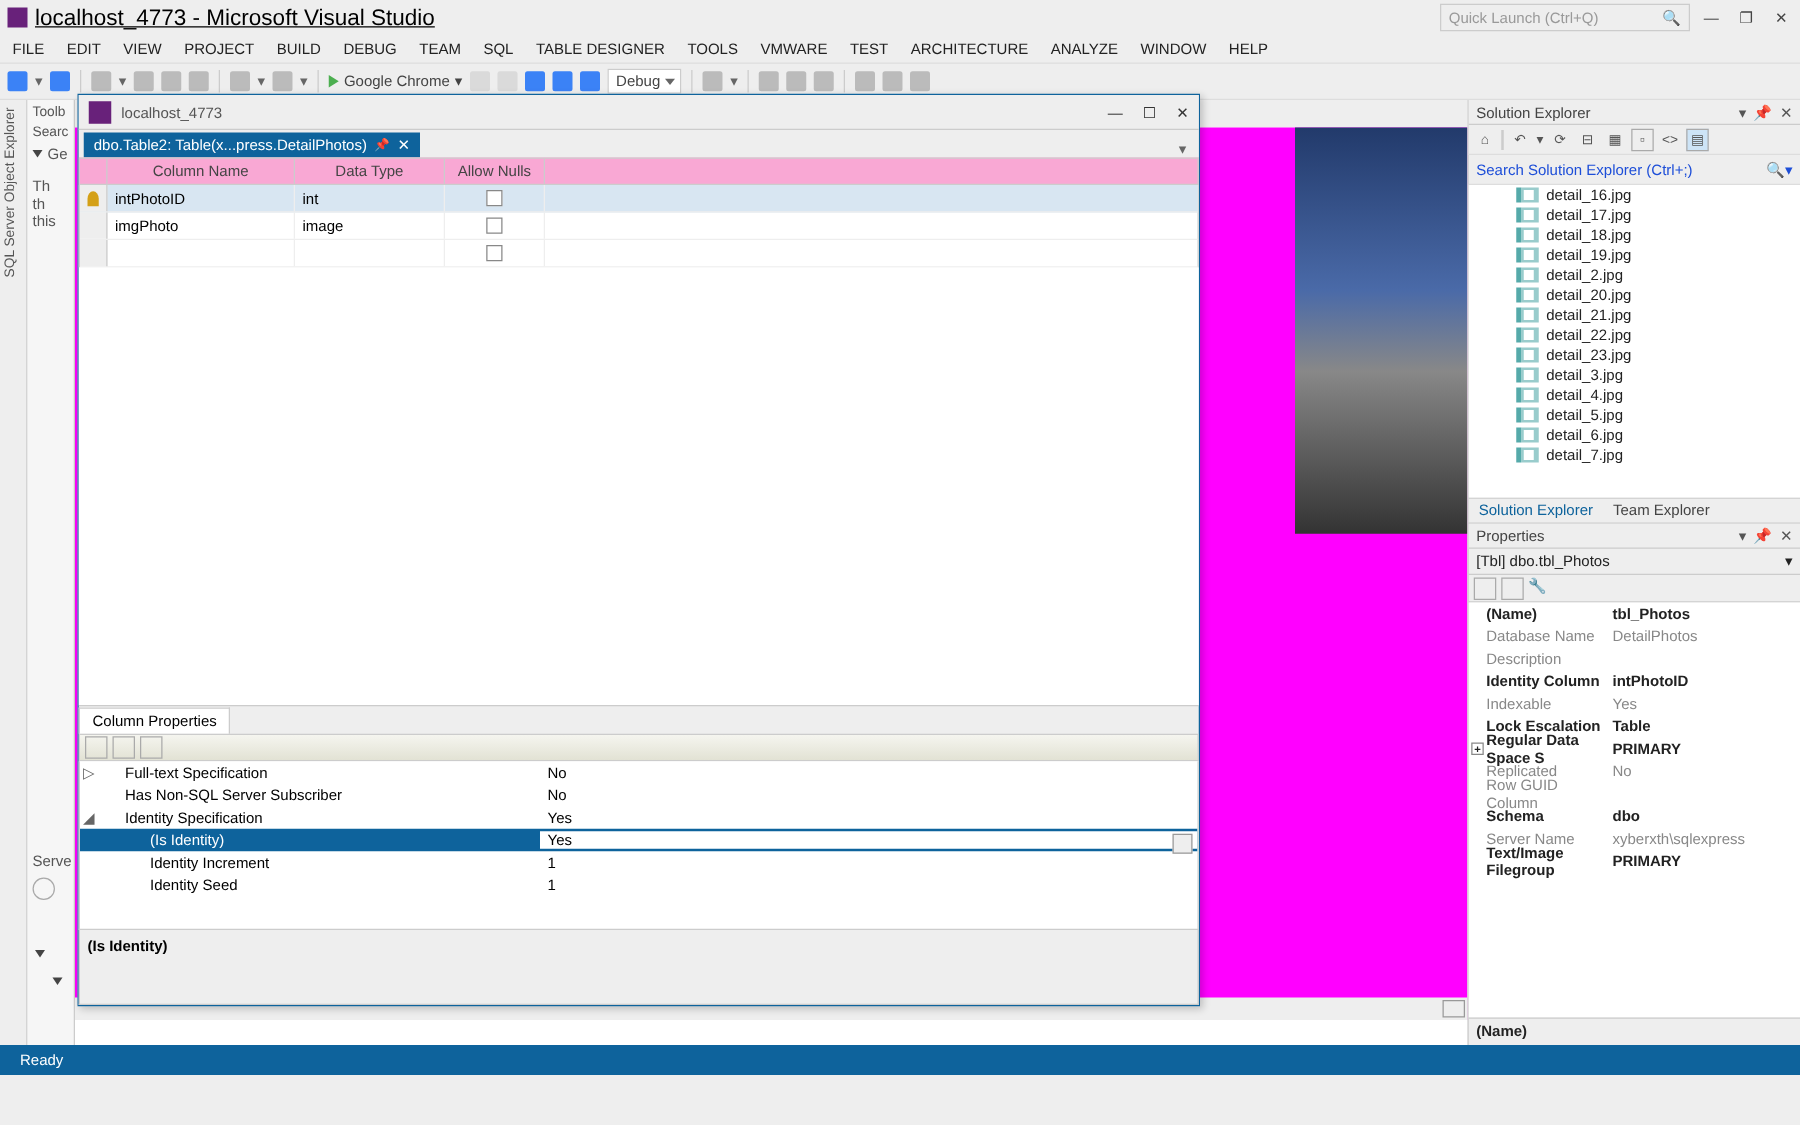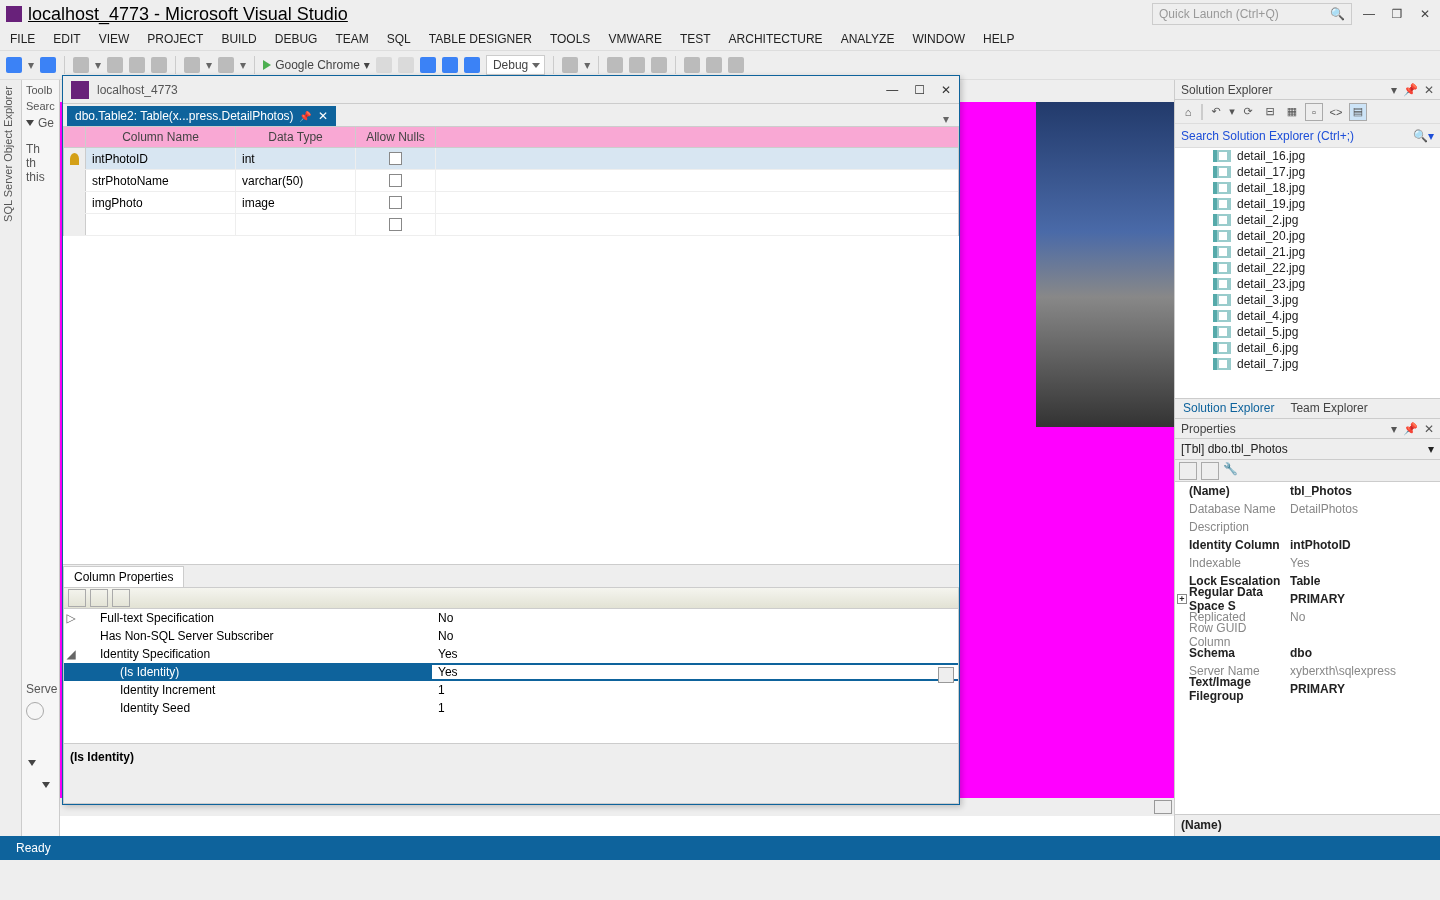--- a/index.html
+++ b/index.html
@@ -425,28 +425,20 @@
             <span class="key"></span>
           </div>
           <div class="cell col">intPhotoID</div>
           <div class="cell typ">int</div>
           <div class="cell nul">
             <span class="cb"></span>
           </div>
         </div>
         <div class="trow">
           <div class="cell mark"></div>
-          <div class="cell col">strPhotoName</div>
-          <div class="cell typ">varchar(50)</div>
-          <div class="cell nul">
-            <span class="cb"></span>
-          </div>
-        </div>
-        <div class="trow">
-          <div class="cell mark"></div>
           <div class="cell col">imgPhoto</div>
           <div class="cell typ">image</div>
           <div class="cell nul">
             <span class="cb"></span>
           </div>
         </div>
         <div class="trow">
           <div class="cell mark"></div>
           <div class="cell col"></div>
           <div class="cell typ"></div>

